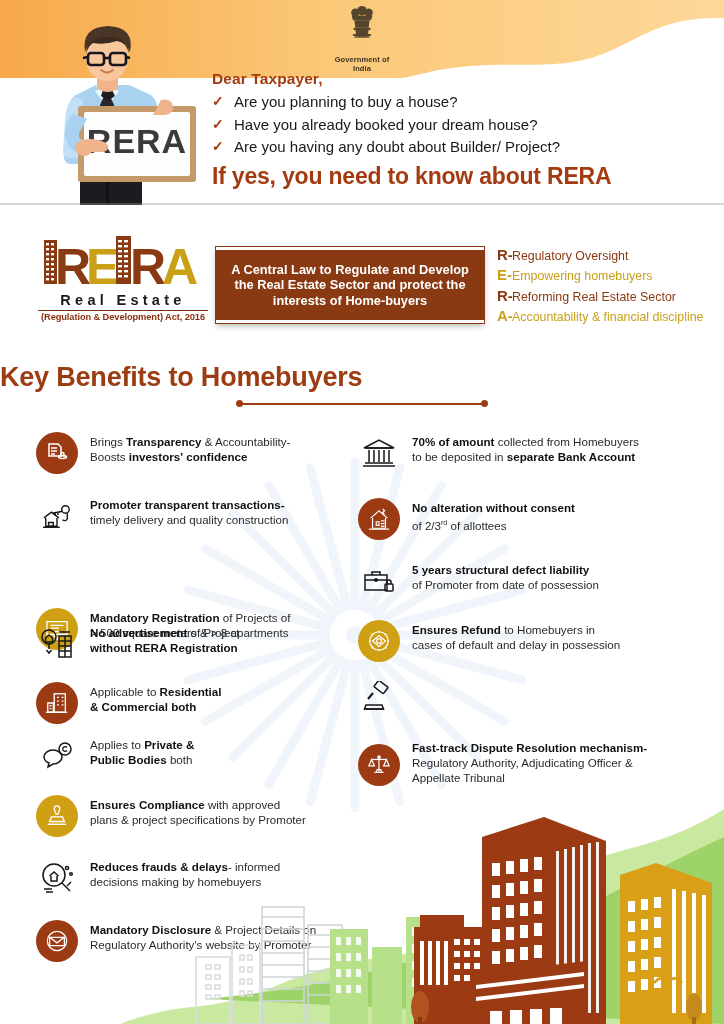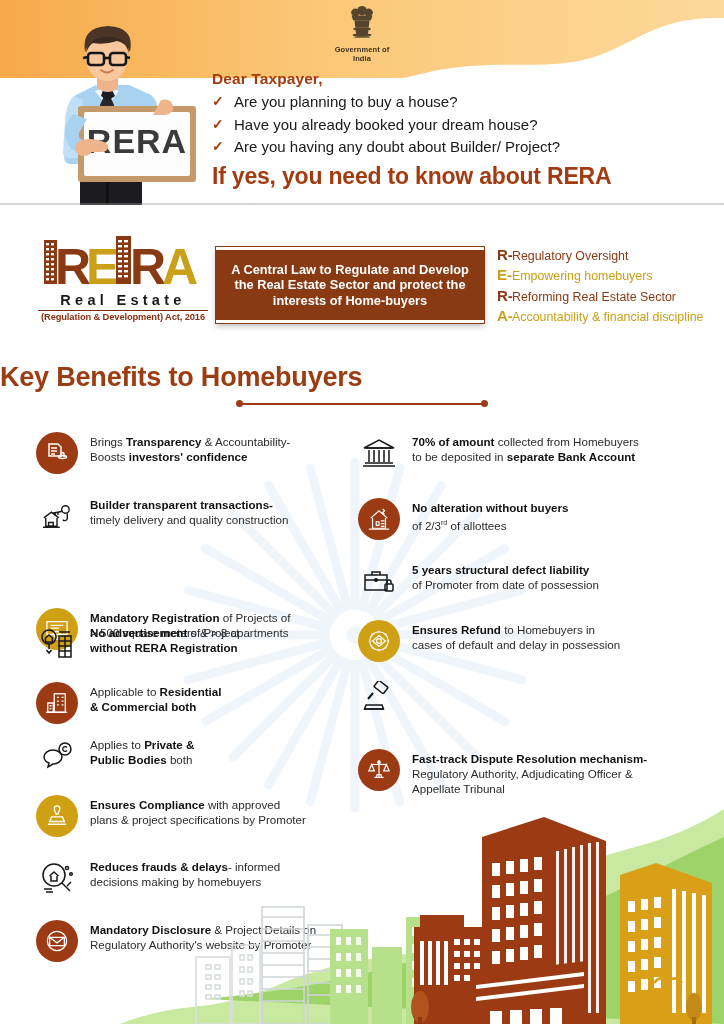--- a/index.html
+++ b/index.html
@@ -10,21 +10,21 @@
     position:relative;
     overflow:hidden;
   }
   .page { position:relative; width:724px; height:1024px; background:#fff; overflow:hidden; }
 
   
   .header { position:absolute; left:0; top:0; width:724px; height:205px; background:#fff; overflow:hidden; }
   .header-wave { position:absolute; left:0; top:0; width:724px; height:120px; }
   .emblem { position:absolute; left:330px; top:4px; width:64px; height:58px; text-align:center; }
   .emblem svg { display:block; margin:0 auto; }
-  .emblem-label { font-size:7.5px; font-weight:bold; color:#3c3020; letter-spacing:.1px; margin-top:1px; }
+  .emblem-label { font-size:7.5px; font-weight:bold; color:#3c3020; letter-spacing:.1px; margin-top:11px; }
 
   
   .man { position:absolute; left:18px; top:22px; width:190px; height:183px; }
 
   .hdr-text { position:absolute; left:212px; top:70px; width:500px; }
   .dear { font-size:15.5px; font-weight:bold; color:#a33b10; letter-spacing:.1px; }
   .qlist { margin-top:4px; }
   .qrow { display:flex; align-items:flex-start; margin-top:3.5px; }
   .qtick { color:#a33b10; font-size:14px; font-weight:bold; width:22px; flex:none; line-height:19px; }
   .qtext { font-size:15px; color:#1a1a1a; line-height:19px; }
@@ -320,21 +320,21 @@
               <path d="M3 18l8-6 8 6"></path>
               <path d="M5 18v9h12v-9"></path>
               <path d="M2 28h18"></path>
               <path d="M8 23h5v4H8z"></path>
               <circle cx="26" cy="9" r="4"></circle>
               <path d="M23 11l-11 2"></path>
               <path d="M15 12.5v3M18 12v3"></path>
               <path d="M28 13v6a3 3 0 01-5 1"></path>
             </svg>
           </div>
-          <div class="itxt"><b>Builder transparent transactions-</b><br>timely delivery and quality construction</div>
+          <div class="itxt"><b>Promoter transparent transactions-</b><br>timely delivery and quality construction</div>
         </div>
         <div class="item" style="top: 140px; margin-top: 48px;">
           <div class="ico gold">
             <span class="circle"></span>
             <svg width="24" height="22" viewBox="0 0 26 24" fill="none" stroke="#fff" stroke-width="1.4">
               <path d="M2 4h22v14H2z"></path>
               <path d="M6 8h14M6 11h9"></path>
               <circle cx="13" cy="18" r="3.4"></circle>
               <path d="M13 21v3M10 24h6"></path>
             </svg>
@@ -437,21 +437,21 @@
             <span class="circle"></span>
             <svg width="24" height="24" viewBox="0 0 26 26" fill="none" stroke="#fff" stroke-width="1.3">
               <path d="M4 12L13 4l9 8"></path>
               <path d="M6 12v11h14V12"></path>
               <path d="M10 16h3v4h-3z"></path>
               <path d="M15 15h4M15 18h4M15 21h4"></path>
               <path d="M2 24h22"></path>
               <path d="M17 2l2 2-2 2 2 2"></path>
             </svg>
           </div>
-          <div class="itxt"><b>No alteration without buyers</b><br>of 2/3<sup>rd</sup> of allottees</div>
+          <div class="itxt"><b>No alteration without consent</b><br>of 2/3<sup>rd</sup> of allottees</div>
         </div>
         <div class="item" style="top: 140px;">
           <div class="ico plain">
             <span class="circle"></span>
             <svg width="32" height="28" viewBox="0 0 32 28" fill="none" stroke="#17171b" stroke-width="1.5">
               <rect x="2" y="8" width="22" height="15"></rect>
               <path d="M9 8V5h8v3"></path>
               <path d="M2 13h22"></path>
               <circle cx="13" cy="13" r="1.3" fill="#17171b"></circle>
               <rect x="22" y="17" width="8" height="7" rx="1"></rect>
@@ -476,21 +476,21 @@
           <div class="ico plain">
             <span class="circle"></span>
             <svg width="32" height="30" viewBox="0 0 32 30" fill="none" stroke="#17171b" stroke-width="1.5">
               <rect x="12" y="2" width="12" height="8" rx="1" transform="rotate(38 18 6)"></rect>
               <path d="M10 12l-5 6" stroke-width="2"></path>
               <path d="M3 24h16l1.5 4H1.5z"></path>
               <path d="M1 28h20"></path>
             </svg>
           </div>
         </div>
-        <div class="item" style="top: 329px;">
+        <div class="item" style="top: 318px; align-items: flex-end;">
           <div class="ico brown">
             <span class="circle"></span>
             <svg width="24" height="24" viewBox="0 0 26 26" fill="none" stroke="#fff" stroke-width="1.3">
               <path d="M13 3v18"></path>
               <path d="M5 7h16"></path>
               <circle cx="13" cy="4.5" r="1.3" fill="#fff"></circle>
               <path d="M5 7L2 14h6z"></path>
               <path d="M21 7l-3 7h6z"></path>
               <path d="M8 21h10"></path>
               <path d="M10 21l1-3h4l1 3"></path>

